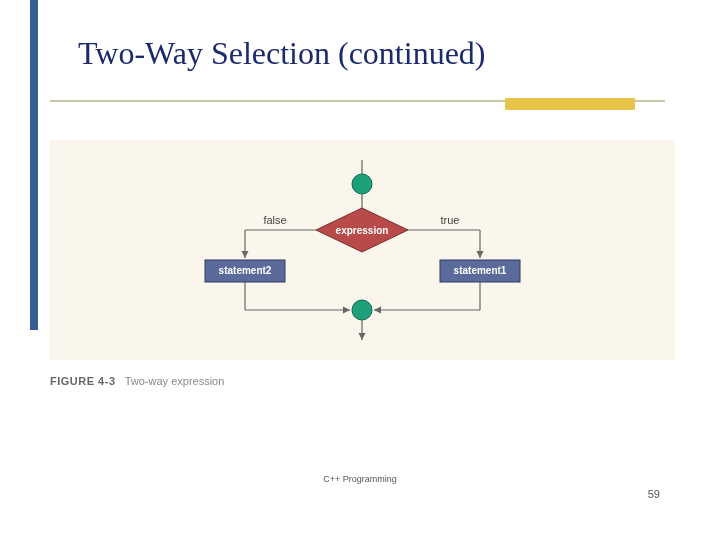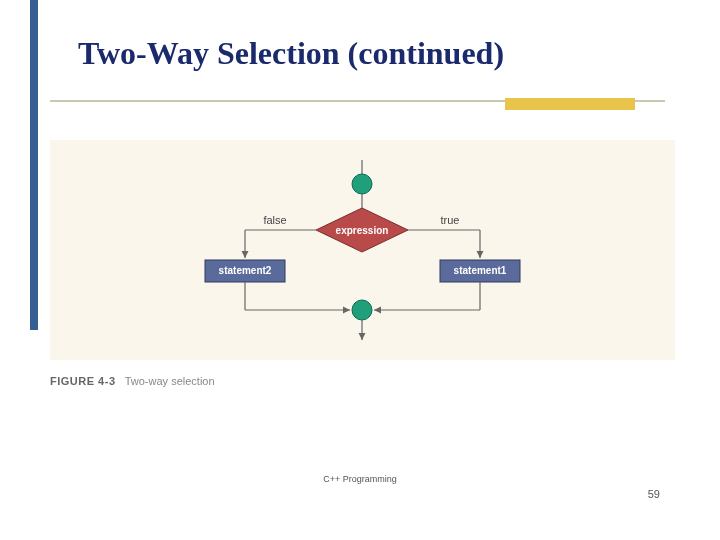--- a/index.html
+++ b/index.html
@@ -24,21 +24,21 @@
     height: 330px;
     background: #355e93;
   }
   .title {
     position: absolute;
     left: 78px;
     top: 35px;
     font-size: 32px;
     color: #1a2a6c;
     font-family: 'Times New Roman', Georgia, serif;
-    font-weight: bold;
+    font-weight: normal;
   }
   .hr-line {
     position: absolute;
     left: 50px;
     top: 100px;
     width: 615px;
     height: 2px;
     background: #c9c9b0;
   }
   .accent-block {
@@ -149,19 +149,19 @@
       <line x1="430" y1="170" x2="324" y2="170" stroke="#666" stroke-width="1.2" marker-end="url(#arrow)"></line>
 
       <circle cx="312" cy="170" r="10" fill="#1fa07a" stroke="#0d6b52" stroke-width="1"></circle>
 
       <line x1="312" y1="180" x2="312" y2="200" stroke="#666" stroke-width="1.2" marker-end="url(#arrow)"></line>
     </svg>
   </div>
 
   <div class="caption">
     <span class="fig-label">FIGURE 4-3</span>
-    &nbsp;&nbsp;<span>Two-way selection</span>
+    &nbsp;&nbsp;<span>Two-way expression</span>
   </div>
 
   <div class="footer-course">C++ Programming</div>
   <div class="footer-page">59</div>
 
 </div>
 
 </body></html>

